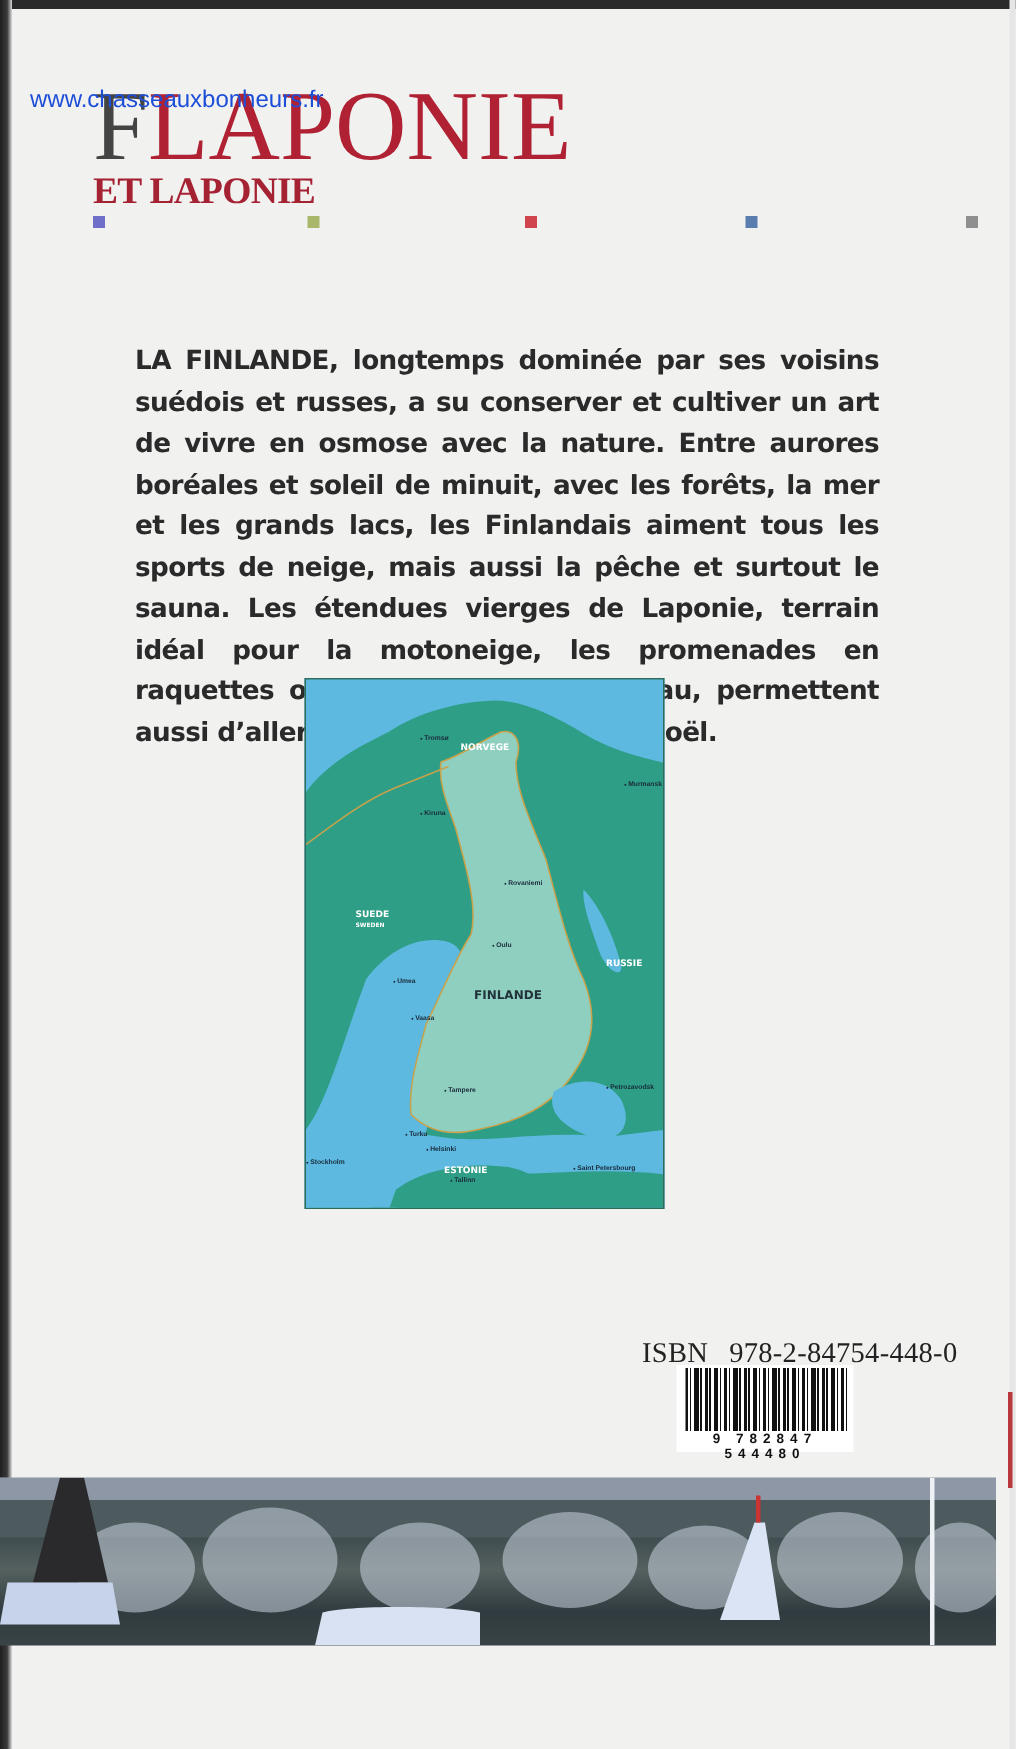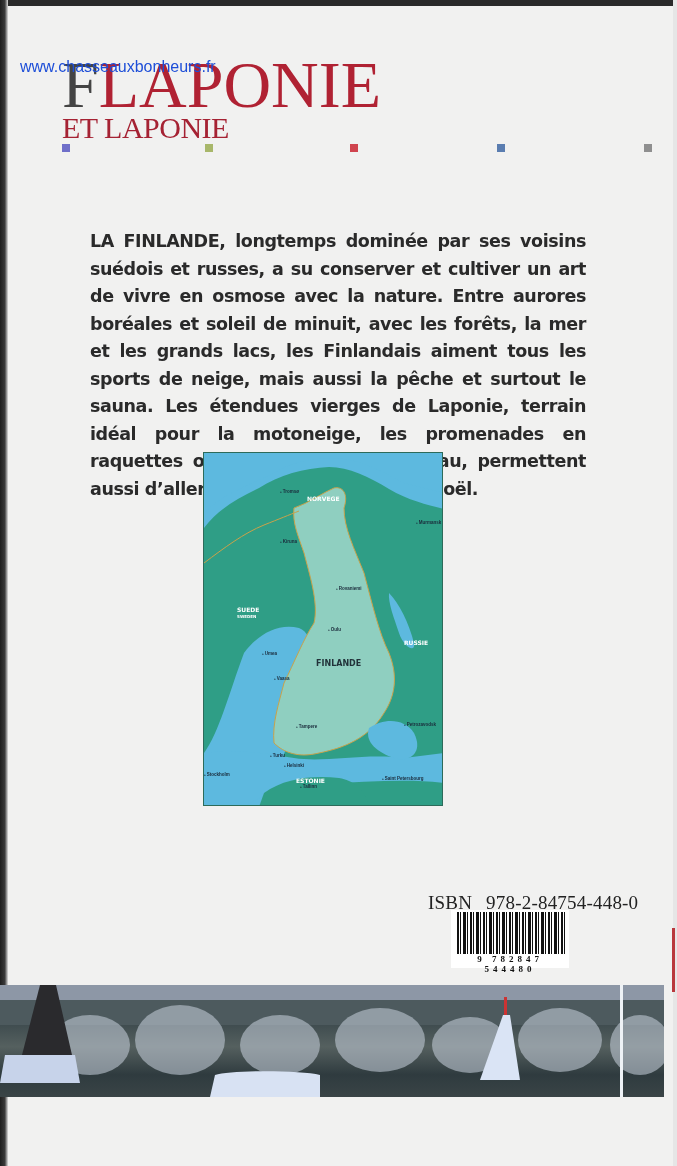--- a/index.html
+++ b/index.html
@@ -3,35 +3,35 @@
 <meta charset="utf-8">
 <style>
   html, body { margin:0; padding:0; }
   body { width:677px; height:1166px; position:relative; overflow:hidden; background:#f1f1f0; font-family:"Liberation Sans", sans-serif; }
   .edge-top { position:absolute; left:0; top:0; width:677px; height:6px; background:#2a2a2a; }
   .edge-left { position:absolute; left:0; top:0; width:8px; height:1166px; background:linear-gradient(90deg,#1e1e1e,#3a3a3a 60%,#dcdcdc); }
   .edge-right { position:absolute; right:0; top:0; width:4px; height:1166px; background:#e6e6e6; }
   .watermark { position:absolute; left:20px; top:58px; font-size:16px; color:#1d4ed8; font-family:"Liberation Sans", sans-serif; z-index:5; letter-spacing:0px; }
   .title { position:absolute; left:62px; top:52px; font-family:"Liberation Serif", serif; font-size:66px; line-height:66px; color:#b02233; letter-spacing:0px; font-weight:normal; }
   .title .first { color:#444; }
-  .subtitle { position:absolute; left:62px; top:113px; font-family:"Liberation Serif", serif; font-size:30px; line-height:30px; color:#a52233; font-weight:normal; letter-spacing:-0.5px; }
+  .subtitle { position:absolute; left:62px; top:113px; font-family:"Liberation Serif", serif; font-size:25px; line-height:30px; color:#a52233; font-weight:bold; letter-spacing:-0.5px; }
   .dot { position:absolute; width:8px; height:8px; top:144px; }
   .blurb { position:absolute; left:90px; top:228px; width:496px; font-size:17.5px; line-height:27.5px; color:#2a2a2a; font-weight:bold; text-align:justify; font-family:"DejaVu Sans", sans-serif; letter-spacing:-0.4px; }
   .blurb .lead { font-weight:bold;margin-top:25px; }
   .map { position:absolute; left:203px; top:452px; width:240px; height:354px; background:#5db9df; overflow:hidden; border:1px solid #2d6b5a; box-sizing:border-box; }
   .map svg { position:absolute; left:0; top:0; }
   .map-label { position:absolute; font-size:6px; font-weight:bold; color:#fff; white-space:nowrap; font-family:"DejaVu Sans", sans-serif; }
   .map-label.country-fi { color:#22333a; font-size:8px; }
   .city { position:absolute; font-size:4.5px; color:#1a2a3a; white-space:nowrap; font-weight:bold; }
   .city::before { content:"\25CF"; font-size:3px; margin-right:1px; vertical-align:middle; }
   .isbn-text { position:absolute; left:428px; top:892px; font-size:19px; color:#222; letter-spacing:0.2px; font-family:Liberation Serif, serif; }
   .isbn-text .label { margin-right:14px; }
   .barcode { position:absolute; left:451px; top:910px; width:118px; height:58px; background:#fff; }
   .barcode .bars { position:absolute; left:6px; top:2px; width:108px; height:42px; display:flex; }
-  .barcode .digits { position:absolute; left:0; top:44px; width:118px; font-size:9px; letter-spacing:4px; color:#111; font-family:Liberation Serif, serif; text-align:center; font-weight:bold; }
+  .barcode .digits { position:absolute; left:0; top:44px; width:118px; font-size:9px; letter-spacing:4px; color:#111; font-family:Liberation Sans, sans-serif; text-align:center; font-weight:bold; }
   .photo { position:absolute; left:0; top:985px; width:664px; height:112px; overflow:hidden; background:linear-gradient(180deg,#9aa3b0 0%,#7c8797 15%,#3f4c4f 35%,#55605f 55%,#2f3b3f 80%,#3a4446 100%); }
   .red-mark { position:absolute; left:672px; top:928px; width:3px; height:64px; background:#b9383d; }
 </style>
 </head>
 <body>
 
 <div class="edge-top"></div>
 <div class="edge-left"></div>
 <div class="edge-right"></div>
 

